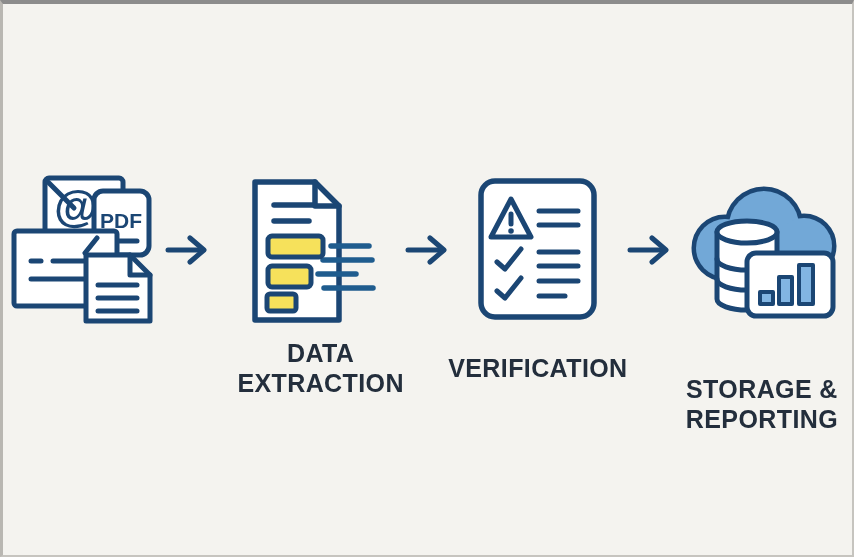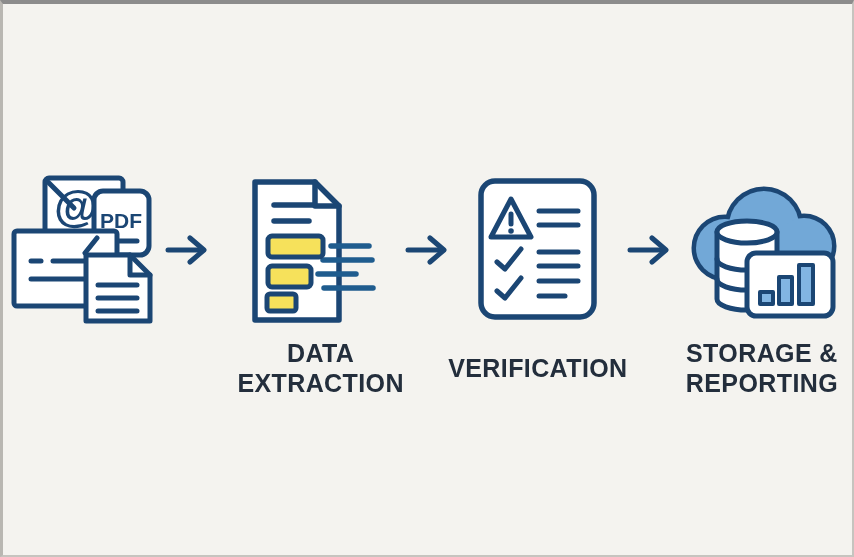--- a/index.html
+++ b/index.html
@@ -22,21 +22,21 @@
     box-sizing: border-box;
   }
   .step {
     display: flex;
     flex-direction: column;
     align-items: center;
   }
   .step-1 { width: 172px; }
   .step-2 { width: 176px; margin-left: 27px; }
   .step-3 { width: 176px; }
-  .step-4 { width: 192px; }
+  .step-4 { width: 192px; gap: 36px; }
   .icon-box {
     height: 158px;
     display: flex;
     align-items: center;
     justify-content: center;
   }
   .label-box {
     margin-top: 10px;
     height: 60px;
     display: flex;

